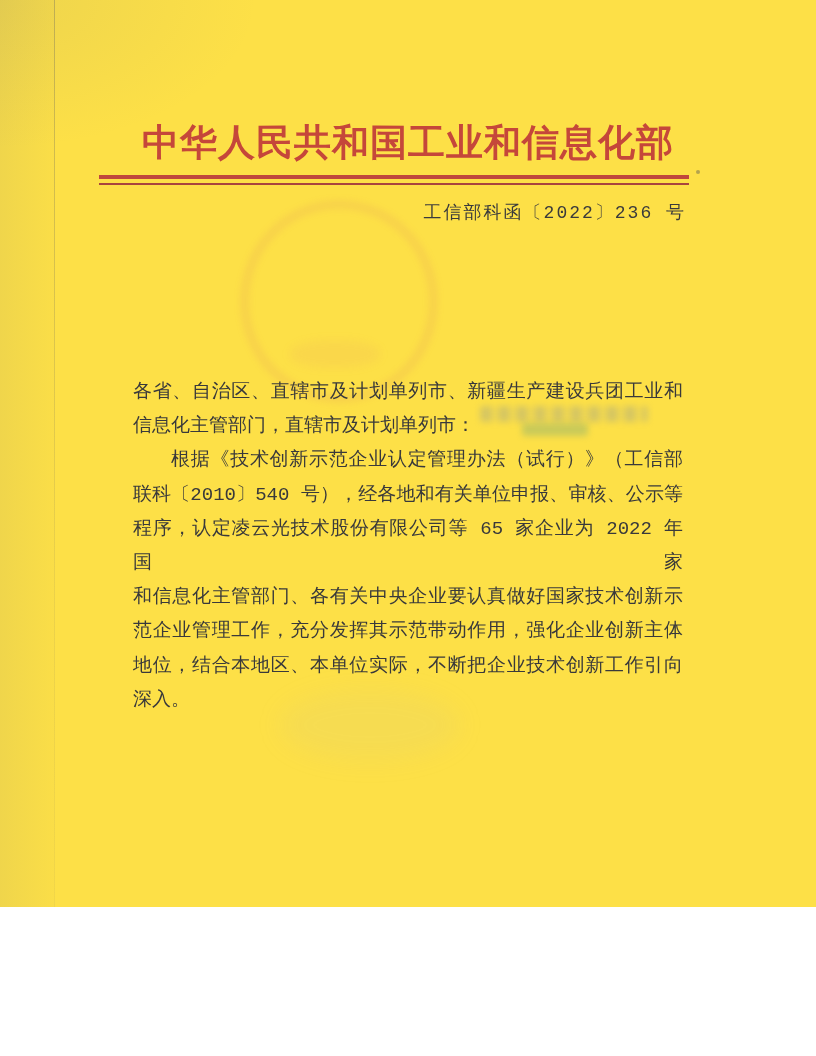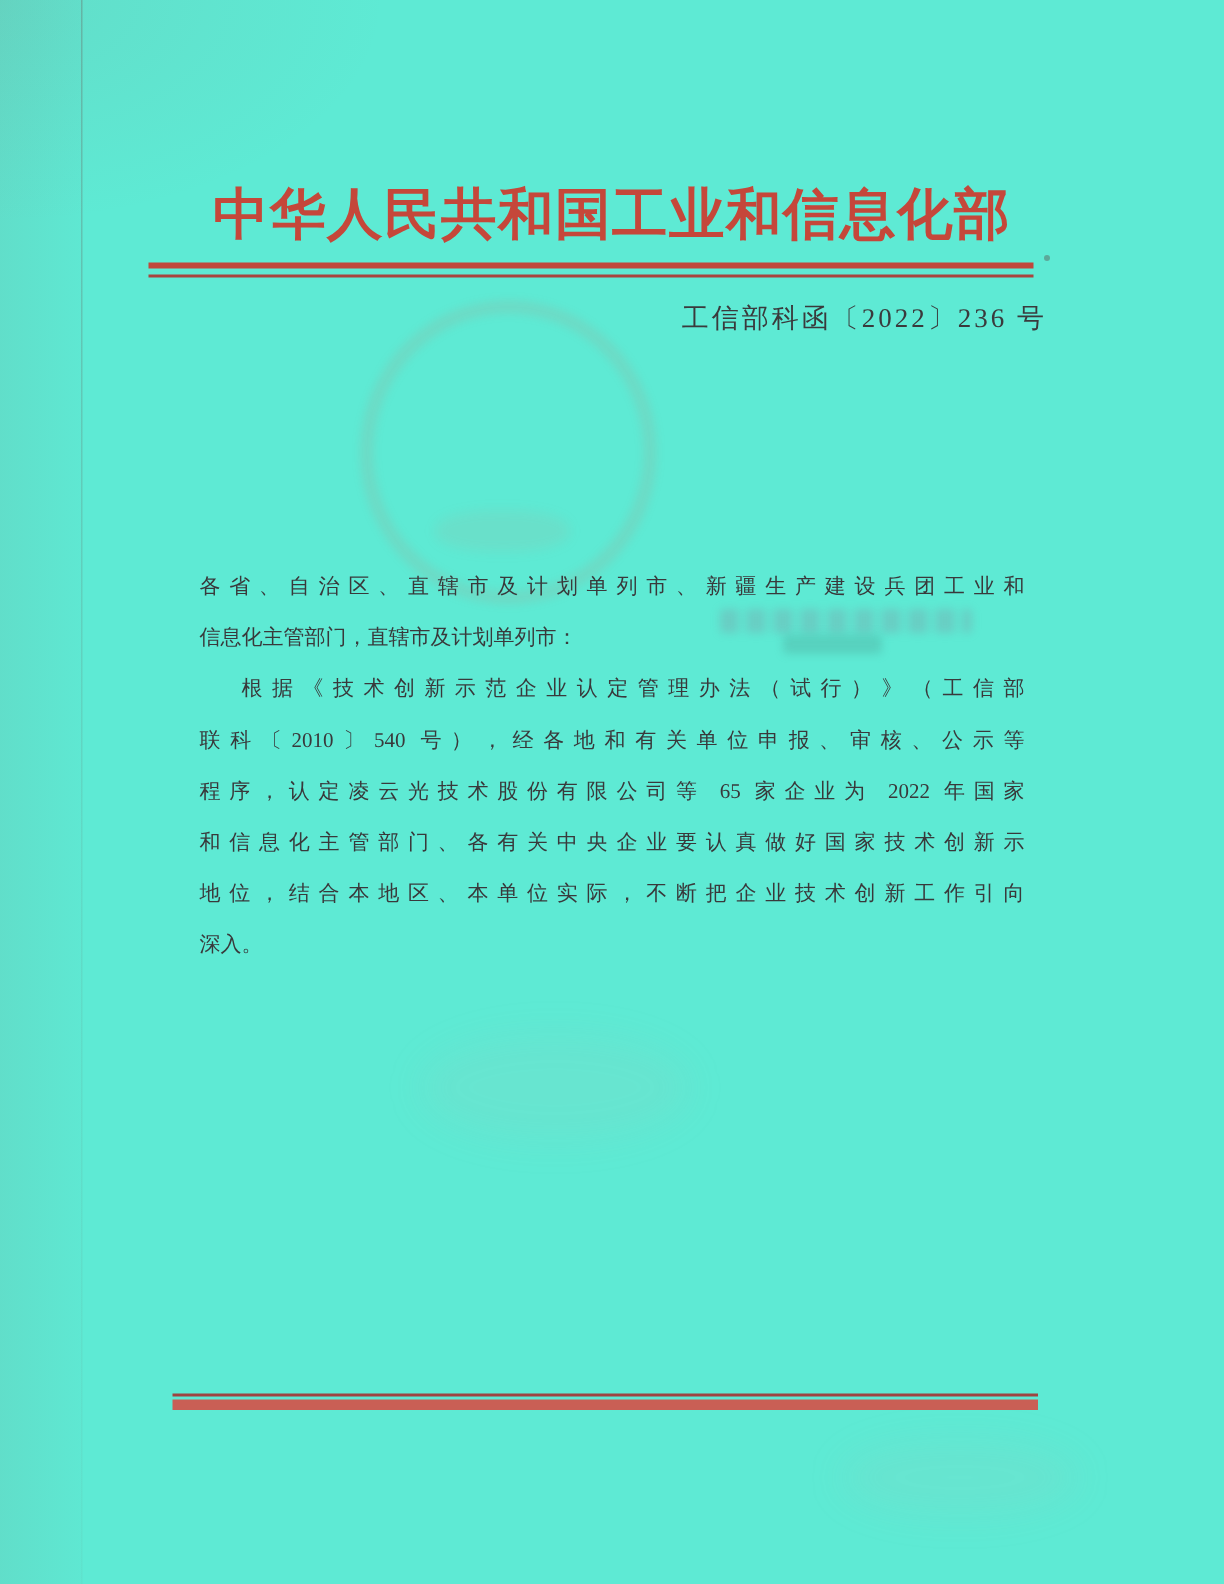--- a/index.html
+++ b/index.html
@@ -3,24 +3,24 @@
 <meta charset="utf-8">
 <style>
   html, body {
     margin: 0;
     padding: 0;
     background: #ffffff;
   }
   .page {
     position: relative;
     width: 816px;
-    height: 1056px;
-    background: #5eead4;
+    height: 907px;
+    background: #fde047;
     overflow: hidden;
-    font-family: Liberation Serif, serif;
+    font-family: Liberation Mono, monospace;
   }
   
   .scan-shade-left {
     position: absolute;
     left: 0; top: 0;
     width: 55px; height: 1056px;
     background: linear-gradient(to right, rgba(120,118,112,0.10), rgba(120,118,112,0.02));
   }
   .scan-crease {
     position: absolute;
@@ -55,21 +55,21 @@
   }
   .rule-top-thin {
     position: absolute;
     left: 99px; top: 183px;
     width: 590px; height: 2px;
     background: #a8453e;
   }
 
   .doc-number {
     position: absolute;
-    right: 118px; top: 200px;
+    right: 130px; top: 200px;
     font-size: 18px;
     letter-spacing: 2px;
     color: #3a3a3c;
     white-space: nowrap;
     text-align: right;
   }
 
   .title-block {
     position: absolute;
     left: 108px; top: 262px;
@@ -79,21 +79,21 @@
     font-weight: bold;
     color: #2f2f31;
     line-height: 41px;
     letter-spacing: 1px;
   }
 
   .body-block {
     position: absolute;
     left: 133px; top: 375px;
     width: 550px;
-    font-size: 14px;
+    font-size: 19px;
     color: #39393b;
     line-height: 34.2px;
   }
   .ln { white-space: nowrap; }
   .ln.just {
     white-space: normal;
     text-align: justify;
     text-align-last: justify;
     text-justify: inter-character;
   }
@@ -204,20 +204,21 @@
   <div class="doc-number">工信部科函〔2022〕236 号</div>
 
 
   <div class="body-block">
     <div class="ln just">各省、自治区、直辖市及计划单列市、新疆生产建设兵团工业和</div>
     <div class="ln">信息化主管部门，直辖市及计划单列市：</div>
     <div class="ln just ind">根据《技术创新示范企业认定管理办法（试行）》（工信部</div>
     <div class="ln just">联科〔2010〕540 号），经各地和有关单位申报、审核、公示等</div>
     <div class="ln just">程序，认定凌云光技术股份有限公司等 65 家企业为 2022 年国家</div>
     <div class="ln just">和信息化主管部门、各有关中央企业要认真做好国家技术创新示</div>
+    <div class="ln just">范企业管理工作，充分发挥其示范带动作用，强化企业创新主体</div>
     <div class="ln just">地位，结合本地区、本单位实际，不断把企业技术创新工作引向</div>
     <div class="ln">深入。</div>
   </div>
 
 
   <div class="rule-bottom-thin"></div>
   <div class="rule-bottom-thick"></div>
 
 </div>
 

